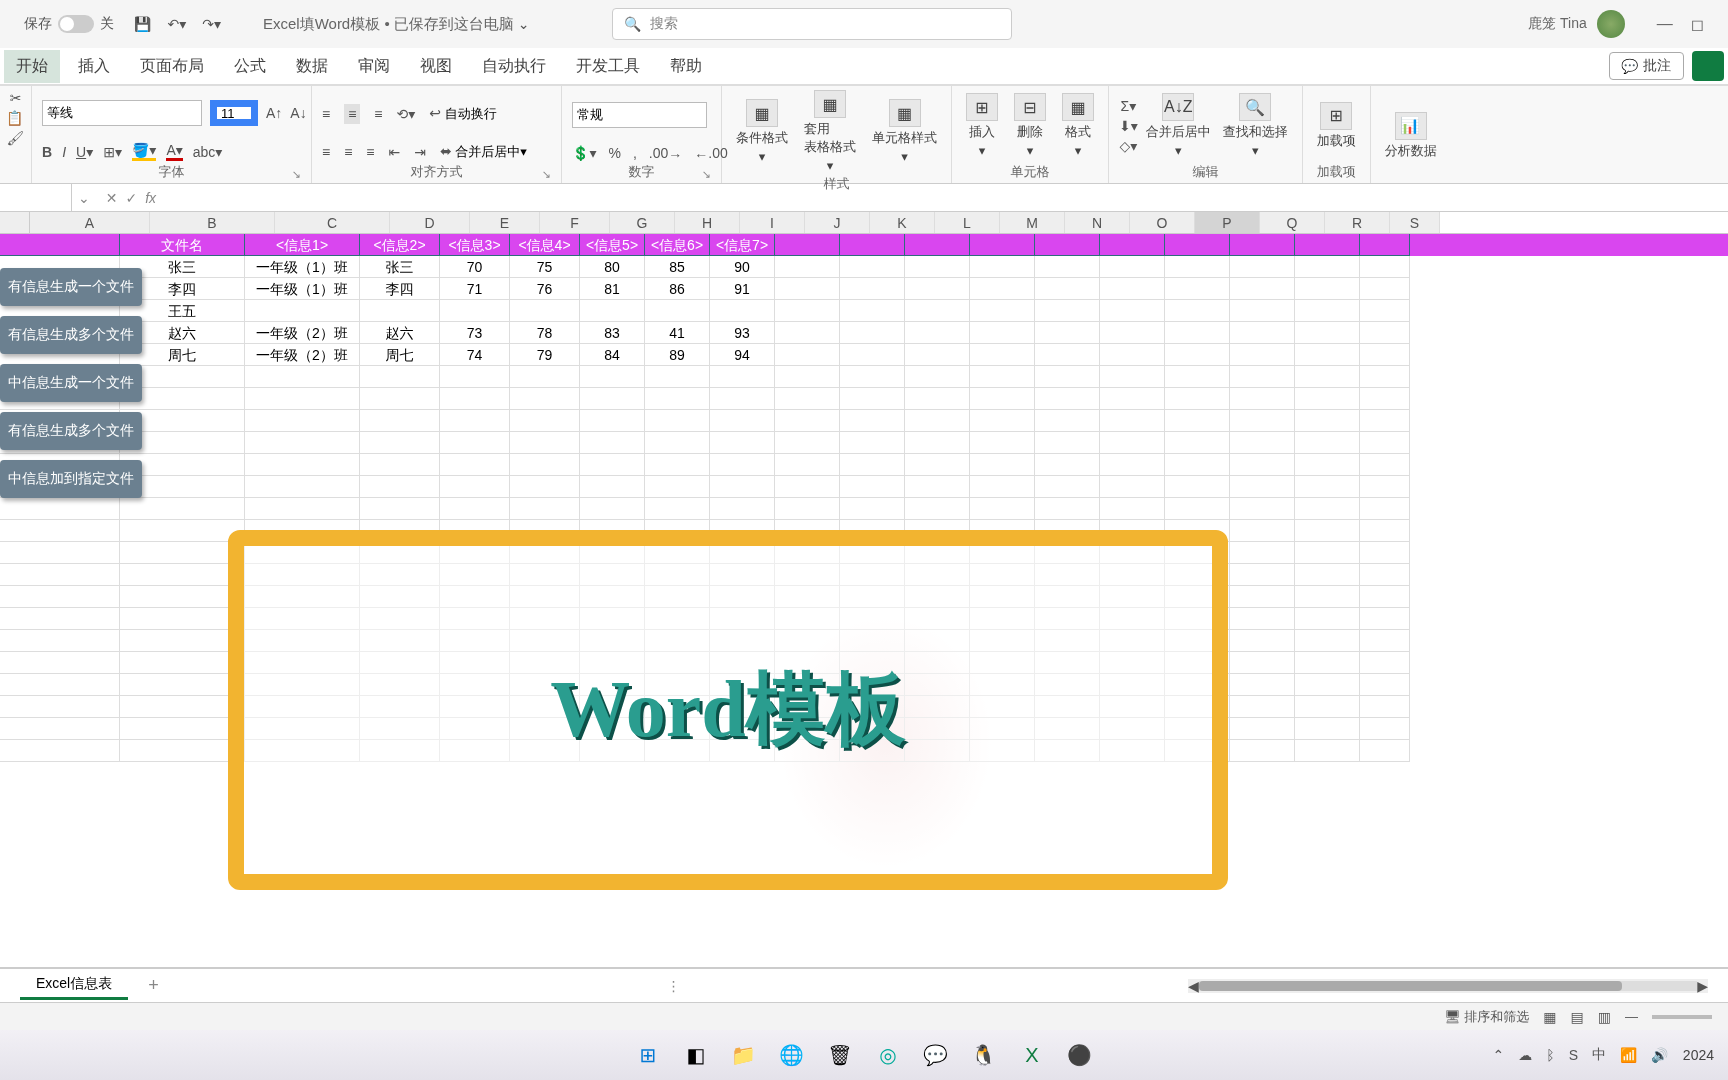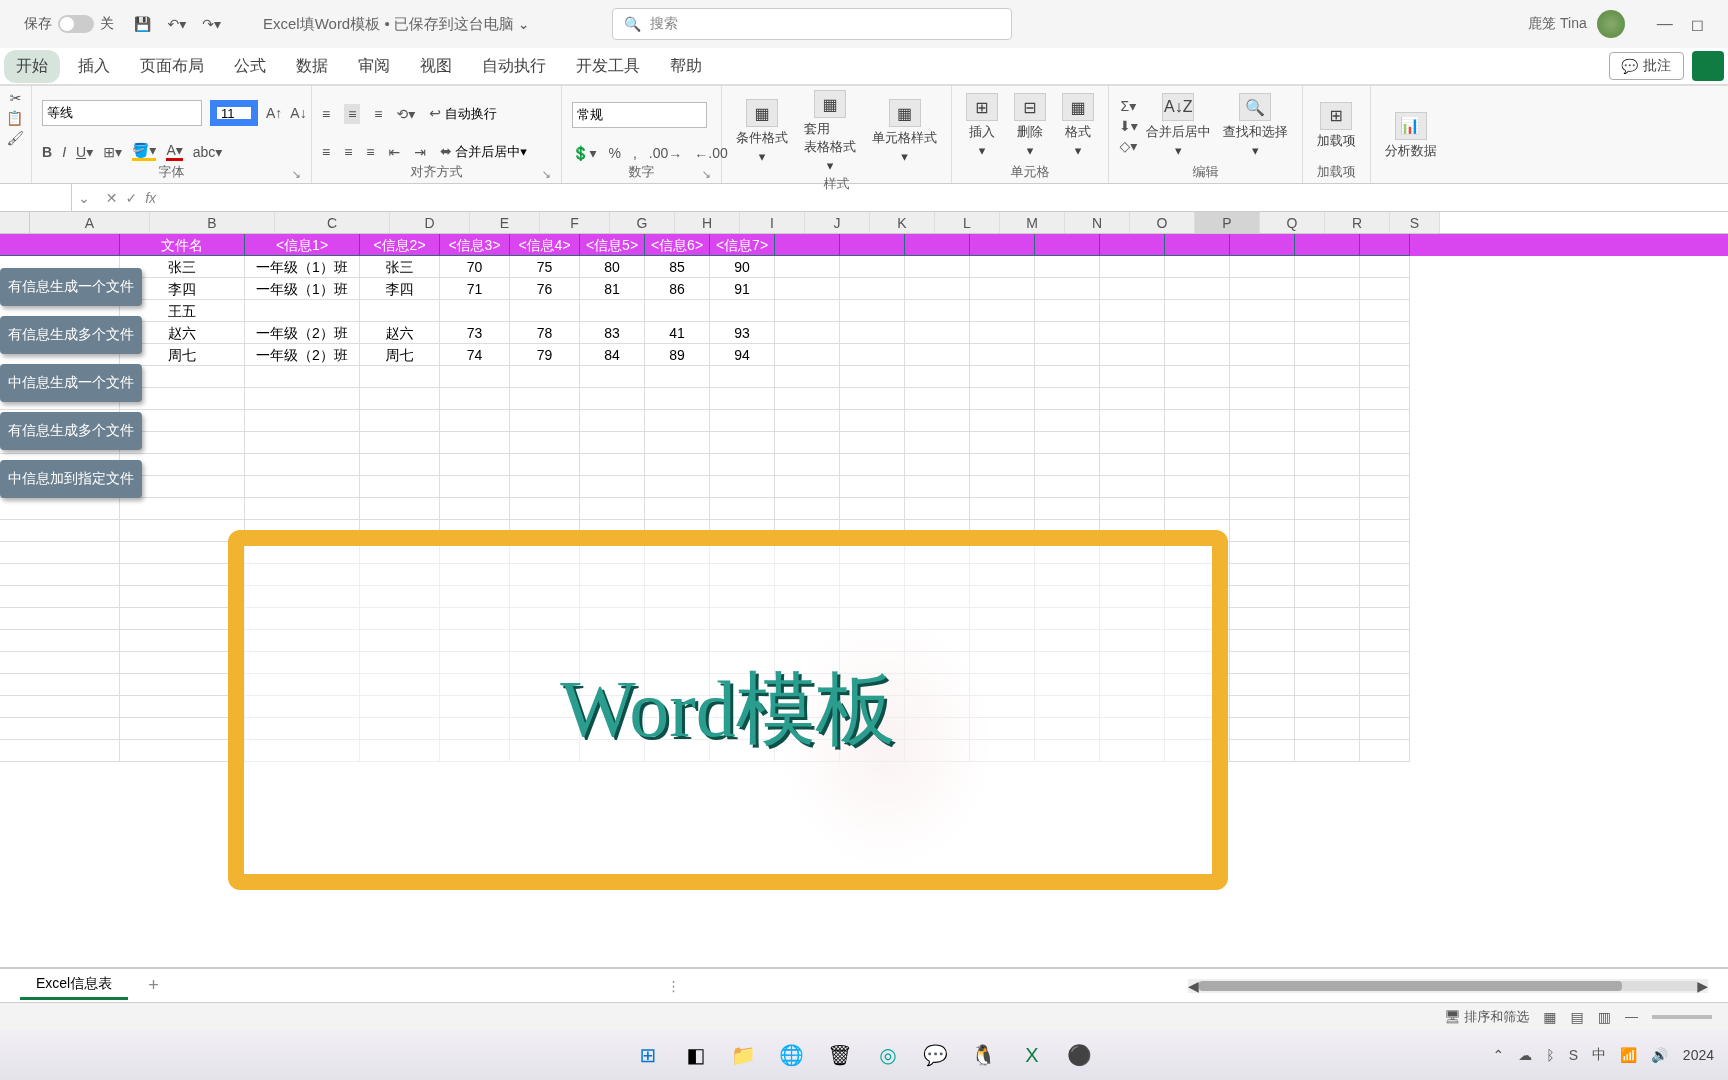--- a/index.html
+++ b/index.html
@@ -13,21 +13,21 @@
 .titlebar .qat { display: flex; gap: 16px; color: #666; font-size: 16px; margin-left: 8px; }
 .titlebar .doc-title { margin-left: 30px; font-size: 15px; color: #666; display: flex; align-items: center; gap: 4px; }
 .titlebar .search { margin-left: 70px; width: 400px; height: 32px; border: 1px solid #ccc; border-radius: 4px; display: flex; align-items: center; padding: 0 12px; gap: 8px; color: #888; font-size: 14px; background: #fff; }
 .titlebar .user { margin-left: auto; display: flex; align-items: center; gap: 10px; color: #666; font-size: 14px; }
 .avatar { width: 28px; height: 28px; border-radius: 50%; background: radial-gradient(#8a6, #584); }
 .window-controls { display: flex; gap: 18px; font-size: 16px; color: #666; margin-left: 20px; }
 
 
 .tabbar { height: 38px; display: flex; align-items: center; padding: 0 4px; font-size: 16px; color: #444; gap: 6px; border-bottom: 2px solid #ddd; }
 .tabbar .tab { padding: 6px 12px; cursor: pointer; }
-.tabbar .tab.active { background: #d6e4dc; border-radius: 12px; }
+.tabbar .tab.active { background: #d6e4dc; border-radius: 0; }
 .tabbar .right { margin-left: auto; display: flex; gap: 8px; align-items: center; }
 .comment-btn { border: 1px solid #aaa; padding: 4px 12px; border-radius: 4px; font-size: 14px; display: flex; align-items: center; gap: 4px; background: #fff; }
 .share-btn { width: 32px; height: 30px; background: #107c41; border-radius: 4px; }
 
 
 .ribbon { height: 98px; background: #f8f8f8; display: flex; border-bottom: 1px solid #ccc; }
 .rgroup { border-right: 1px solid #ddd; padding: 4px 10px 2px 10px; display: flex; flex-direction: column; justify-content: space-between; }
 .rgroup .controls { display: flex; gap: 8px; align-items: center; flex: 1; }
 .rgroup .caption { font-size: 13px; color: #666; text-align: center; padding-top: 2px; position: relative; }
 .glyph { font-size: 14px; color: #555; display: inline-flex; align-items: center; justify-content: center; }
@@ -56,21 +56,21 @@
 .hrow { background: #d946ef; color: #fff; }
 .hrow .c { border-right-color: #2e6b7d; border-bottom-color: #2e6b7d; }
 
 
 .sidepanel { position: absolute; left: 0; top: 56px; display: flex; flex-direction: column; gap: 10px; }
 .sidebtn { background: #6b8090; color: #fff; padding: 10px 8px; font-size: 14px; border-radius: 4px; box-shadow: 2px 3px 4px rgba(0,0,0,.3); white-space: nowrap; cursor: pointer; }
 
 
 .overlay { position: absolute; left: 228px; top: 318px; width: 1000px; height: 360px; border: 16px solid #f2b430; border-radius: 12px; background: rgba(255,255,255,0.5); display: flex; flex-direction: column; align-items: center; justify-content: space-around; padding: 20px; }
 .overlay .l1 { font-size: 80px; font-weight: 900; color: #56b539; text-shadow: 3px 3px 0 #2a680e; font-family: "KaiTi", serif; }
-.overlay .l2 { font-size: 80px; font-weight: 400; color: #2a9d8f; text-shadow: 3px 3px 0 #0d5048; font-family: "KaiTi", serif; }
+.overlay .l2 { font-size: 80px; font-weight: 700; color: #2a9d8f; text-shadow: 3px 3px 0 #0d5048; font-family: "KaiTi", serif; }
 .watermark { position: absolute; left: 55%; top: 20%; width: 220px; height: 260px; background: radial-gradient(ellipse, rgba(200,80,80,.15), transparent 70%); border-radius: 50%; z-index: -1; }
 
 
 .sheettabs { height: 34px; display: flex; align-items: center; padding: 0 20px; gap: 20px; font-size: 14px; border-top: 1px solid #ccc; }
 .sheettab { padding: 4px 16px; border-bottom: 3px solid #107c41; }
 .addsheet { color: #888; font-size: 18px; }
 .hscroll { margin-left: auto; width: 520px; height: 14px; background: #eee; display: flex; align-items: center; }
 .hscroll .track { flex: 1; height: 10px; background: #ddd; position: relative; }
 .hscroll .thumb { position: absolute; left: 0; width: 85%; height: 100%; background: #aaa; border-radius: 4px; }
 

